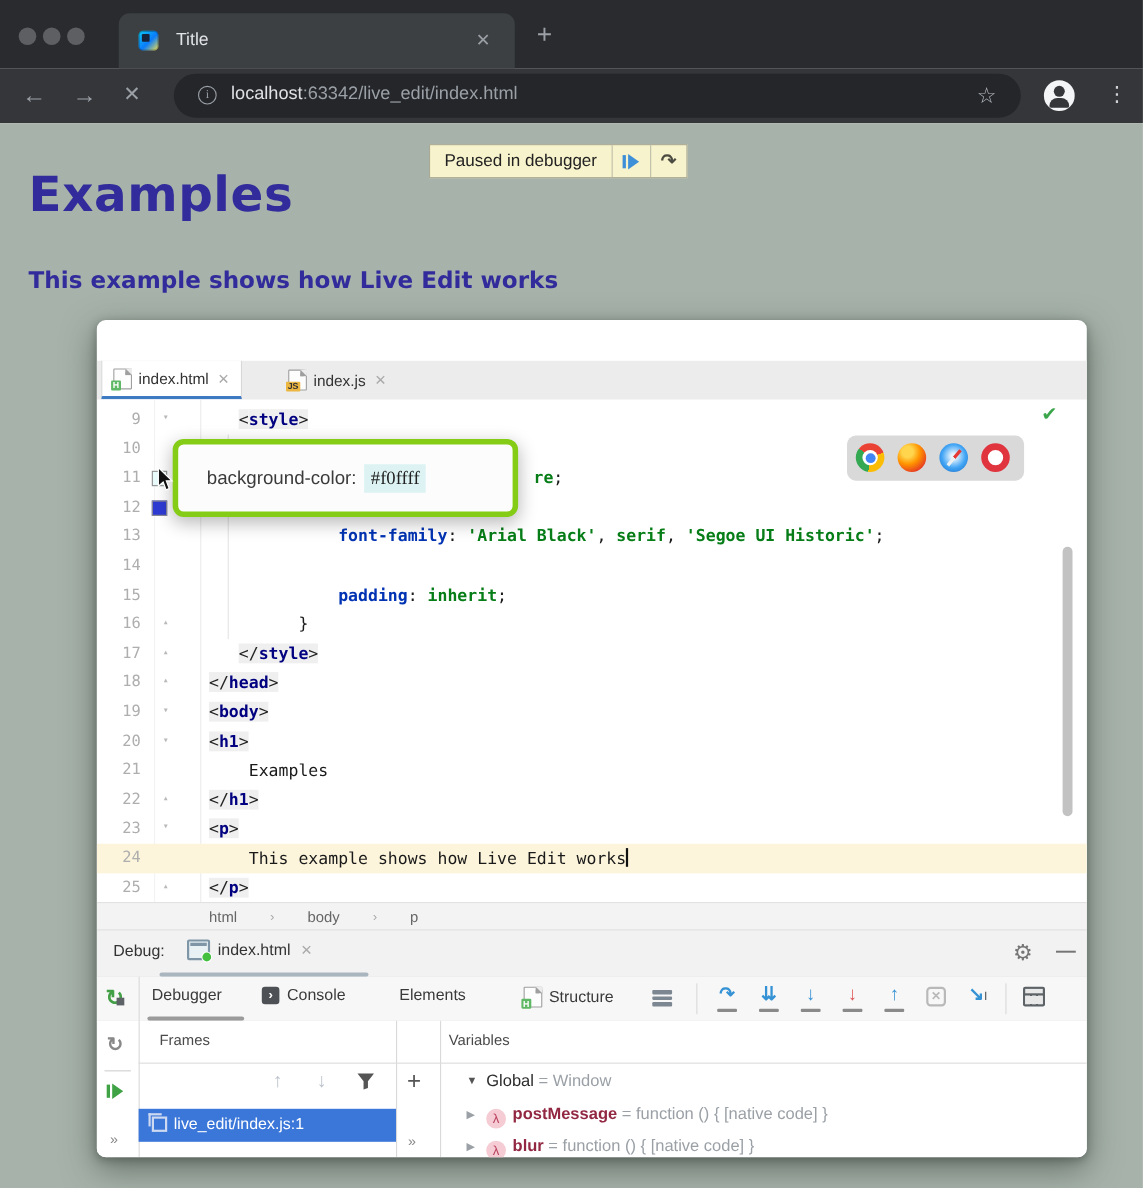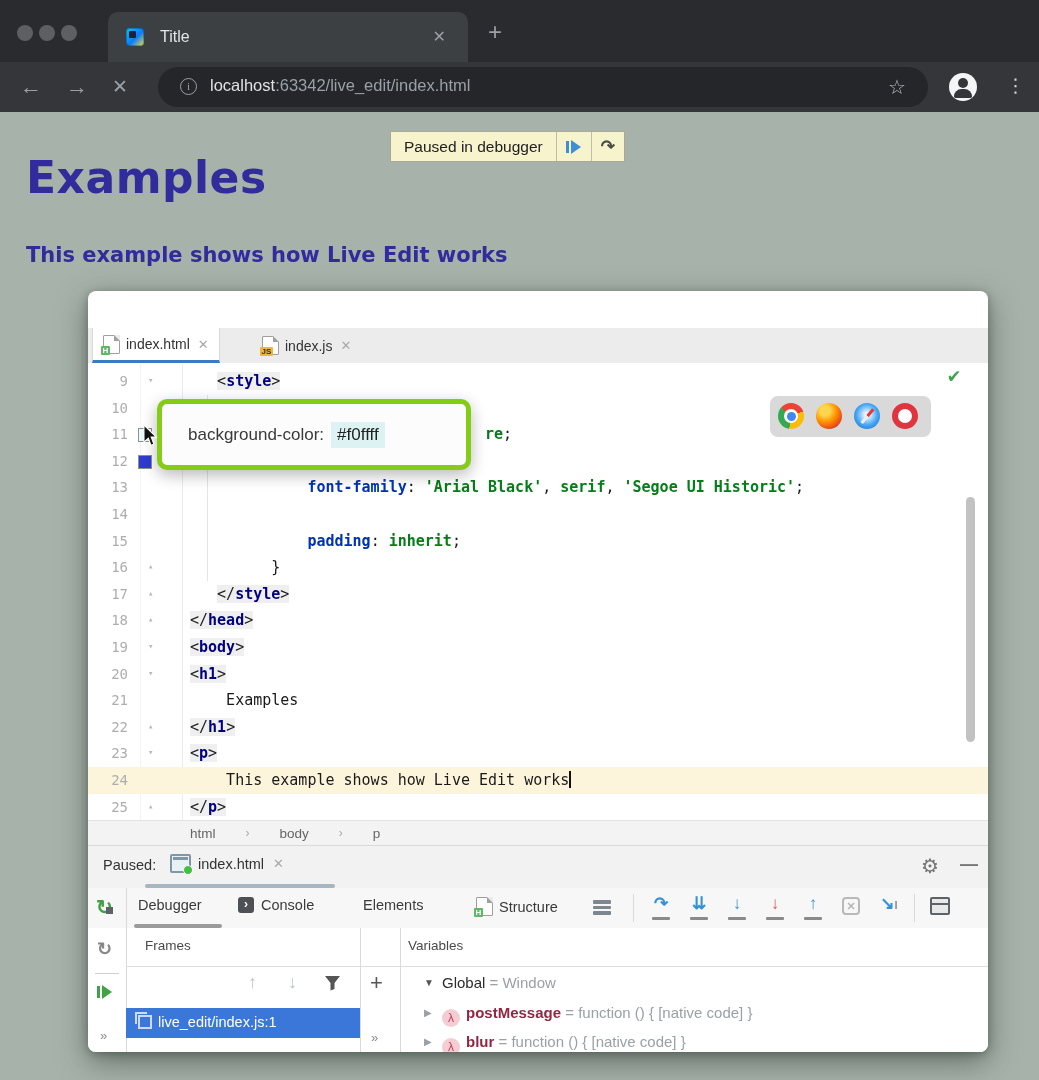--- a/index.html
+++ b/index.html
@@ -76,21 +76,21 @@
   #gutterline{left:94px;top:0;height:457px;}
   #foldline{left:52px;top:0;height:457px;background:#f3f3f3;}
   #indentguide{left:119px;top:32px;height:186px;background:#e4e4e4;}
   #snippet11{position:absolute;left:397px;top:58px;line-height:26.6px;}
   #scrollthumb{position:absolute;left:878px;top:134px;width:9px;height:245px;border-radius:5px;background:#c2c2c2;}
   #okmark{position:absolute;left:860px;top:0px;color:#3ba54b;font-size:20px;font-weight:bold;}
   
   #tooltip{position:absolute;left:69px;top:36px;width:314px;height:71px;background:#fcfcfc;border:5px solid #84cc16;
     border-radius:10px;box-shadow:0 5px 16px rgba(0,0,0,.28);display:flex;align-items:center;padding-left:26px;box-sizing:border-box;
     font-family:"Liberation Sans",sans-serif;font-size:17px;color:#3a3a3a;}
-  #tooltip .val{font-family:Liberation Sans, sans-serif;background:#ddf3f3;padding:3px 6px;margin-left:7px;color:#222;}
+  #tooltip .val{font-family:Liberation Serif, serif;background:#ddf3f3;padding:3px 6px;margin-left:7px;color:#222;}
   #cursor{position:absolute;left:52px;top:62px;}
   
   #brbar{position:absolute;left:682px;top:33px;width:161px;height:41px;background:#d9d9d9;border-radius:8px;}
   .bric{position:absolute;top:7px;width:26px;height:26px;border-radius:50%;}
   #ic-chrome{background:conic-gradient(from -50deg,#ea4335 0 33%,#fbbc05 0 66%,#34a853 0 100%);}
   #ic-chrome::before{content:"";position:absolute;left:6px;top:6px;width:14px;height:14px;background:#fff;border-radius:50%;}
   #ic-chrome::after{content:"";position:absolute;left:8.5px;top:8.5px;width:9px;height:9px;background:#4285f4;border-radius:50%;}
   #ic-firefox{background:radial-gradient(circle at 35% 30%,#ffd54d 0 20%,#ff9500 45%,#e8431f 75%,#c31e55 100%);}
   #ic-safari{background:radial-gradient(circle at 50% 45%,#e8f4fd 0 12%,#42a5f5 55%,#1565c0 100%);}
   #ic-safari::before{content:"";position:absolute;left:12px;top:4px;width:2.5px;height:18px;background:linear-gradient(#e53935 50%,#eceff1 50%);transform:rotate(40deg);}
@@ -257,21 +257,21 @@
 
     <div id="crumbbar">
         <span>html</span>
         <span class="sep">›</span>
         <span>body</span>
         <span class="sep">›</span>
         <span>p</span>
       </div>
 
     <div id="dbghdr">
-      <span class="lbl">Paused:</span>
+      <span class="lbl">Debug:</span>
       <div id="dbgtab">
         <span class="dbgic"></span>
         <span>index.html</span>
         <span class="x">✕</span>
       </div>
       <div id="dbgunderline"></div>
       <span id="gearic">⚙</span>
       <span id="minic">—</span>
     </div>
 

